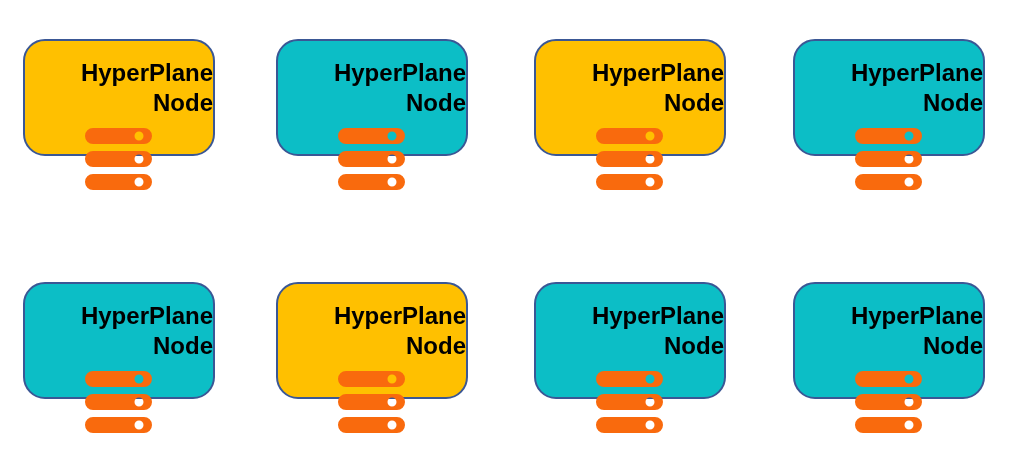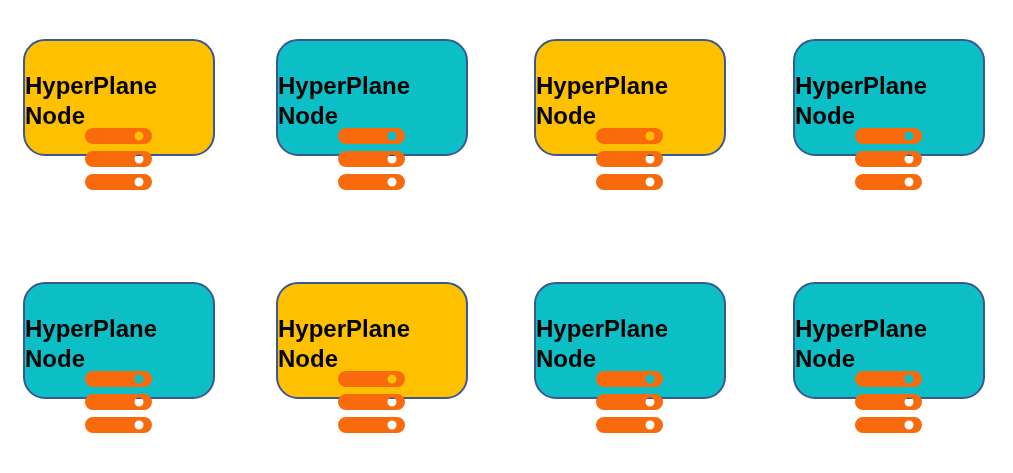--- a/index.html
+++ b/index.html
@@ -18,24 +18,24 @@
   .node {
     position: absolute;
     width: 192px;
     height: 117px;
     box-sizing: border-box;
     border: 2.5px solid #3A5795;
     border-radius: 22px;
   }
   .node-label {
     position: absolute;
-    top: 30px;
+    top: 17px;
     left: 0;
     right: 0;
-    text-align: left;
+    text-align: right;
     color: #000000;
     font-size: 24px;
     font-weight: bold;
     line-height: 30px;
     letter-spacing: 0px;
     white-space: nowrap;
   }
   .server-icon {
     position: absolute;
     top: 87px;

